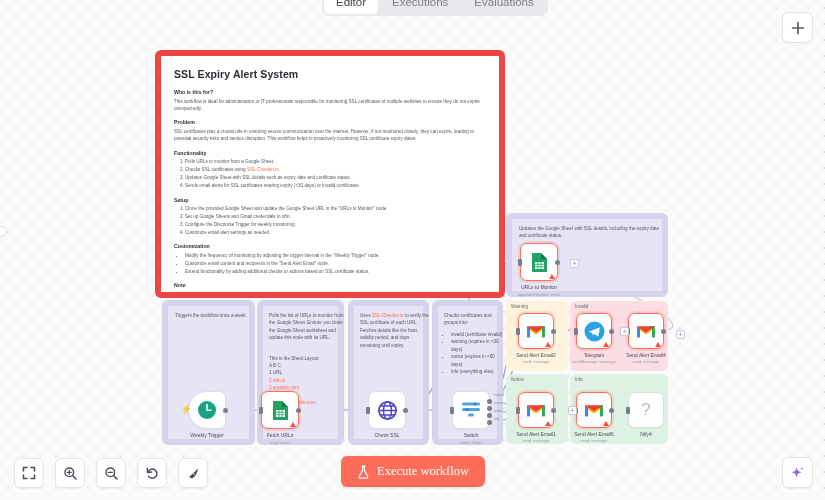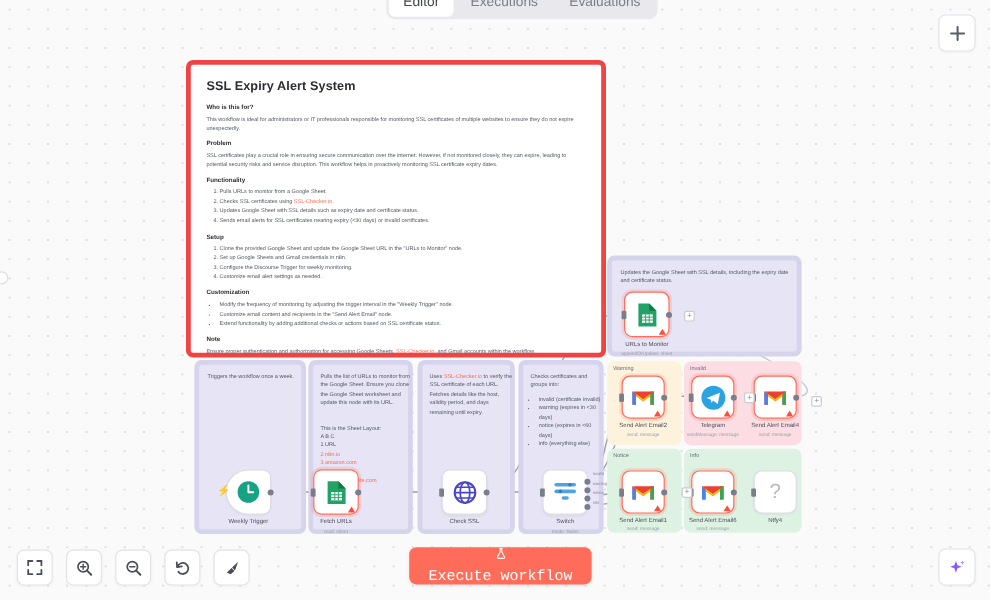--- a/index.html
+++ b/index.html
@@ -58,34 +58,33 @@
   .toolbar .sqbtn { position:relative; left:auto; top:auto; width:30px; height:30px; }
 
   
   #execute-workflow-btn {
     position:absolute; left:341px; bottom:13px;
     height:31px;
     background:#ff6d5a;
     color:#fff;
     border:none; border-radius:6px;
     font-size:12.5px;
-    font-family:Liberation Mono, monospace;
+    font-family:Liberation Serif, serif;
     display:flex; align-items:center; gap:7px;
     padding:0 16px;
     cursor:pointer;
     box-shadow:0 1px 3px rgba(0,0,0,.08);
-    flex-direction:column;
   }
 
   
   .sticky {
     position:absolute;
     border-radius:6px;
     background:#fff;
-    border:4px solid #ef4444;
+    border:6px solid #ef4444;
   }
   #doc-sticky {
     left:155px; top:50px; width:350px; height:248px;
     padding:12px 13px;
     overflow:hidden;
   }
   #doc-sticky h1 { font-size:10.5px; color:#2c2c34; font-weight:700; margin-bottom:9px; letter-spacing:.1px;}
   #doc-sticky h2 { font-size:5.2px; color:#2c2c34; font-weight:700; margin:7px 0 2.5px; }
   #doc-sticky p, #doc-sticky li { font-size:4.6px; color:#555a66; line-height:1.62; }
   #doc-sticky ol, #doc-sticky ul { margin-left:11px; }

